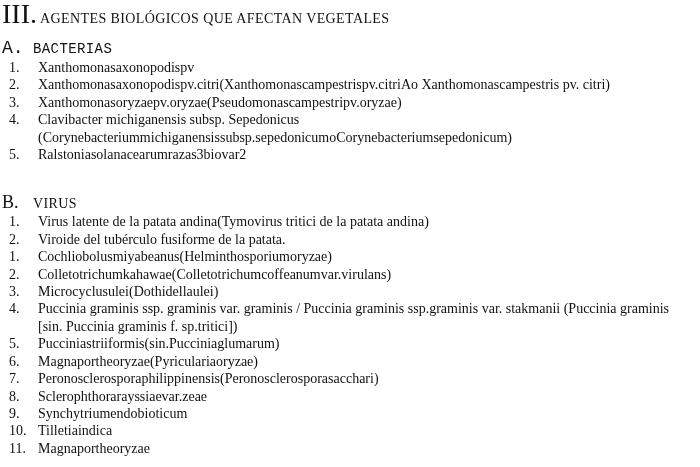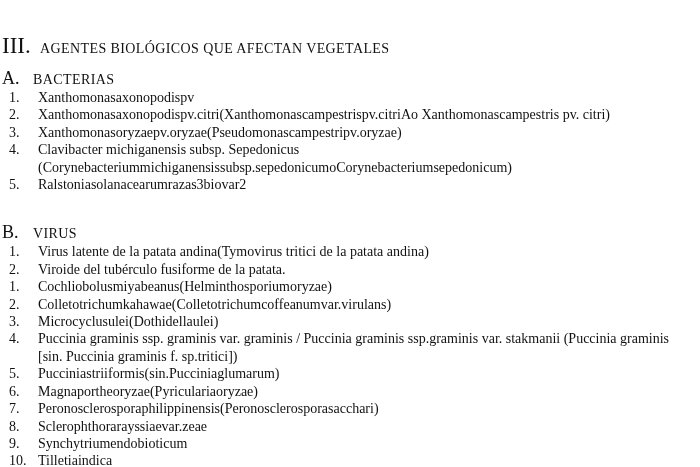--- a/index.html
+++ b/index.html
@@ -18,36 +18,36 @@
     font-family: "Liberation Serif", serif;
     color: #111111;
   }
   .title {
     margin: 1px 0 5px 0;
     white-space: nowrap;
   }
   .title .numeral {
     display: inline-block;
     width: 38px;
-    font-size: 23px;
+    font-size: 28px;
     line-height: 20px;
-    margin-top: 32px;
   }
   .title .title-text {
     font-size: 14px;
     letter-spacing: 0.4px;
   }
   .section { }
   .section-heading {
     margin-top: 30px;
     margin-bottom: 1px;
     white-space: nowrap;
   }
   .section:first-child .section-heading {
     margin-top: 12px;
+    font-family: Liberation Mono, monospace;
   }
   .section-heading .letter {
     display: inline-block;
     width: 31px;
     font-size: 18px;
     line-height: 19px;
   }
   .section-heading .label {
     font-size: 14px;
     letter-spacing: 0.4px;

